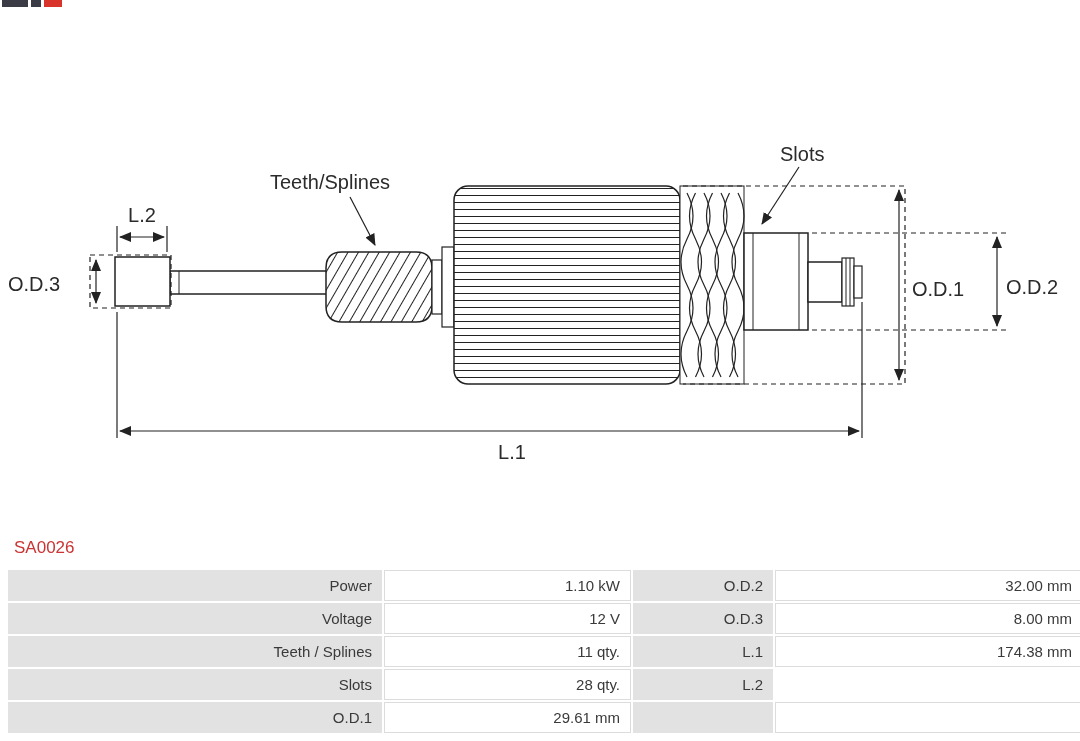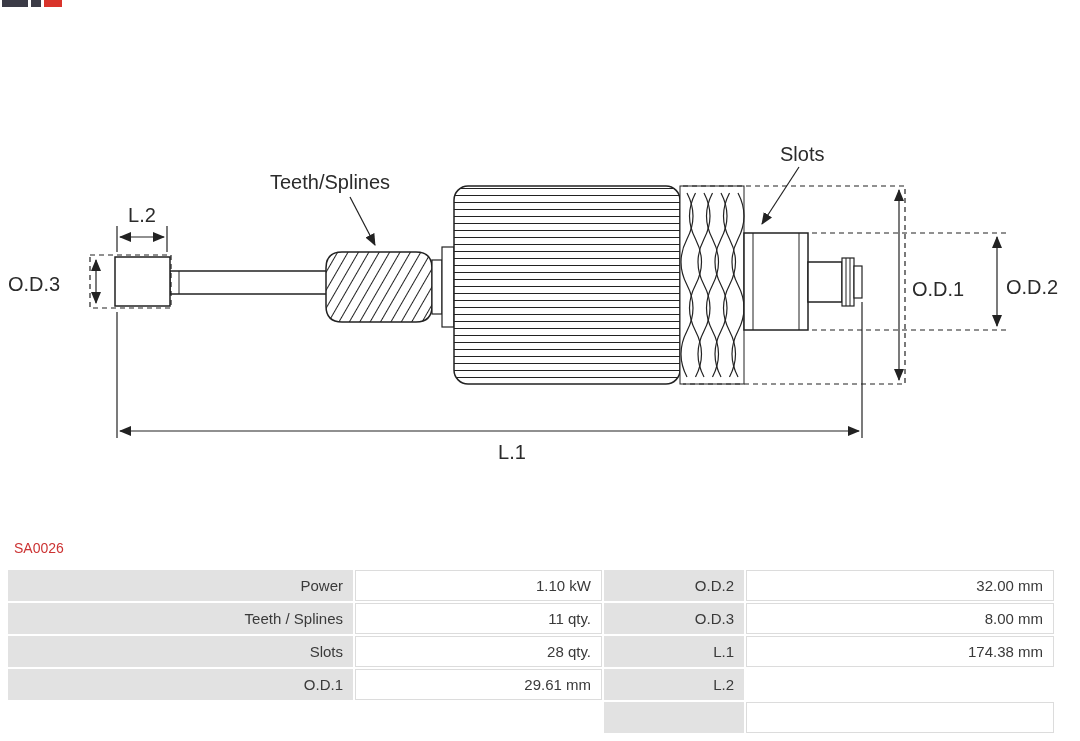--- a/index.html
+++ b/index.html
@@ -18,39 +18,39 @@
   .lf-dark1 { width: 26px; background: #3b3b46; }
   .lf-dark2 { width: 10px; background: #3b3b46; }
   .lf-red   { width: 18px; background: #d9342b; }
 
   .diagram { position: relative; width: 1080px; height: 522px; }
   .diagram svg { position: absolute; top: 0; left: 0; }
 
   .part-number {
     margin: 16px 0 12px 14px;
     height: 20px; line-height: 20px;
-    font-size: 14px;
+    font-size: 17px;
     color: #cc3333;
   }
 
   .spec-table { display: flex; margin-left: 8px; gap: 2px; }
   .spec-col { display: flex; flex-direction: column; }
   .spec-row { display: flex; gap: 2px; margin-bottom: 2px; }
   .cell {
     box-sizing: border-box;
     height: 31px;
     display: flex; align-items: center; justify-content: flex-end;
     padding-right: 10px;
     font-size: 15px;
     color: #3a3a3a;
     white-space: nowrap;
   }
   .cell.label { background: #e2e2e2; }
   .cell.value { background: #ffffff; border: 1px solid #dcdcdc; }
-  .col-left  .cell.label { width: 345px; }
+  .col-left  .cell.label { width: 374px; }
   .col-left  .cell.value { width: 247px; }
   .col-right .cell.label { width: 140px; }
   .col-right .cell.value { width: 308px; }
 
   svg text { fill: #2b2b2b; font-family: "Liberation Sans", sans-serif; font-size: 20px; }
 </style>
 </head>
 <body>
 
 <div class="logo-fragment">
@@ -145,20 +145,24 @@
 
 <div class="part-number">SA0026</div>
 
 <div class="spec-table">
   <div class="spec-col col-left">
     <div class="spec-row">
       <div class="cell label">Power</div>
       <div class="cell value">1.10 kW</div>
     </div>
     <div class="spec-row">
+      <div class="cell label">Voltage</div>
+      <div class="cell value">12 V</div>
+    </div>
+    <div class="spec-row">
       <div class="cell label">Teeth / Splines</div>
       <div class="cell value">11 qty.</div>
     </div>
     <div class="spec-row">
       <div class="cell label">Slots</div>
       <div class="cell value">28 qty.</div>
     </div>
     <div class="spec-row">
       <div class="cell label">O.D.1</div>
       <div class="cell value">29.61 mm</div>

